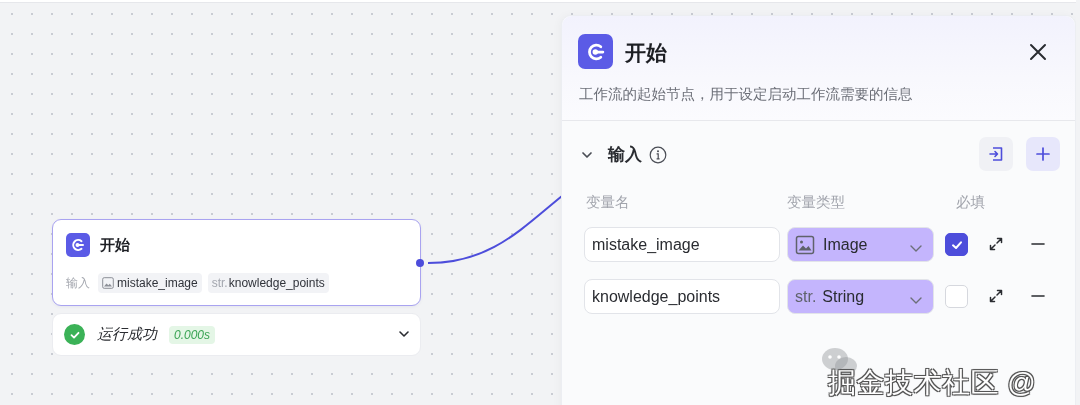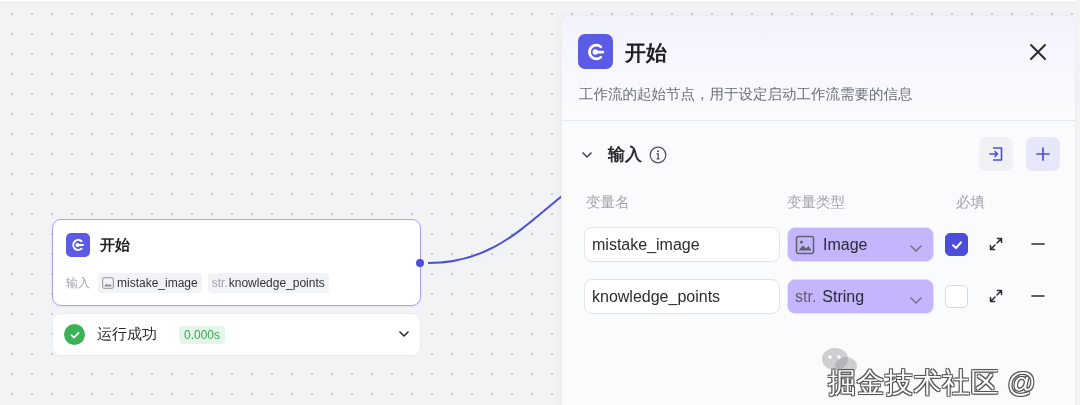--- a/index.html
+++ b/index.html
@@ -36,25 +36,25 @@
     .tag-text { color: #30333a; font-size: 12px; }
     .str-prefix { color: #a3a6ae; font-size: 12px; margin-right: 1px; }
     .port {
       position: absolute; right: -4px; top: 39px; width: 8px; height: 8px; border-radius: 50%; background: #4d4ddb;
     }
 
     
     .status {
       position: absolute; left: 52px; top: 313px; width: 369px; height: 43px;
       background: #fff; border: 1px solid #ebecf0; border-radius: 9px;
-      display: flex; align-items: center; padding-left: 11px;
+      display: flex; align-items: center; padding-left: 11px; font-style: italic;
     }
     .check-circle { width: 21px; height: 21px; border-radius: 50%; background: #3bb257; display: flex; align-items: center; justify-content: center; }
     .status-text { margin-left: 12px; font-size: 15px; color: #2a2c31; }
-    .time-badge { margin-left: 22px; background: #e4f6e6; color: #3aa454; font-size: 12px; padding: 2px 5px; border-radius: 4px; }
+    .time-badge { margin-left: 12px; background: #e4f6e6; color: #3aa454; font-size: 12px; padding: 2px 5px; border-radius: 4px; }
     .status-chevron { position: absolute; right: 9px; top: 13px; }
 
     
     .panel {
       position: absolute; left: 561px; top: 15px; width: 515px; height: 400px;
       background: #fafbfc; border: 1px solid #eceef2; border-radius: 10px 10px 0 0;
       box-shadow: -2px 0 8px rgba(0,0,0,0.03);
     }
     .panel-head {
       position: absolute; left: 0; top: 0; width: 100%; height: 105px;

